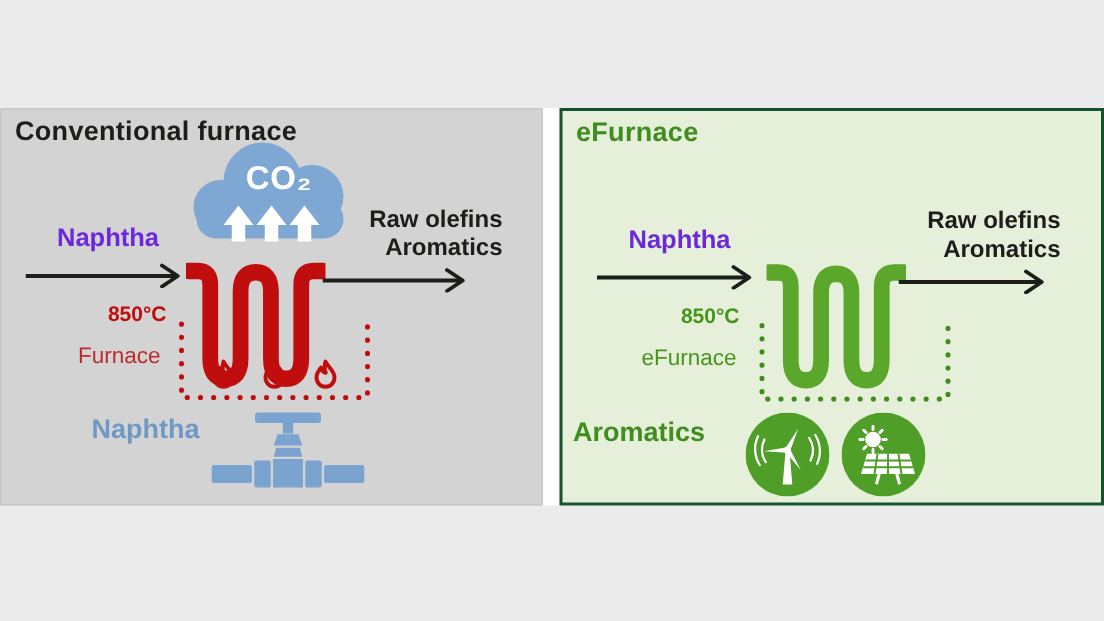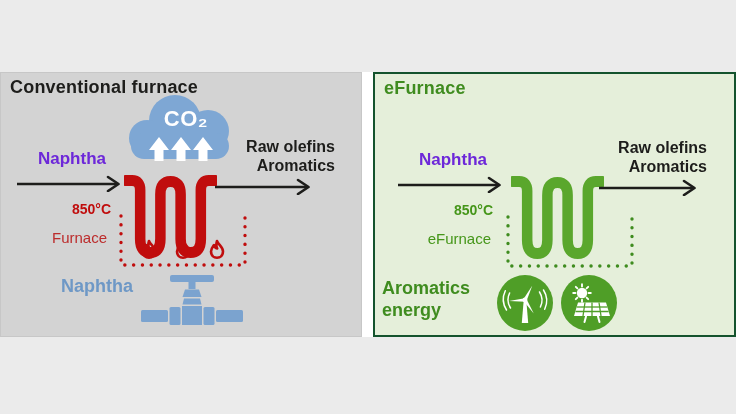--- a/index.html
+++ b/index.html
@@ -122,21 +122,20 @@
 
     <div class="abs temp temp-green" style="left:14px;top:128px;width:104px;">850°C</div>
     <div class="abs unit unit-green" style="left:14px;top:156px;width:102px;">eFurnace</div>
 
     <svg class="abs" style="left:129px;top:141px;" width="132" height="58" viewBox="0 0 132 58">
       <path d="M4 2 V51 H128 V2" fill="none" stroke="#3f8c1f" stroke-width="3.4" stroke-linecap="round" stroke-dasharray="0.1 8.7"></path>
     </svg>
 
     <div class="abs energy-label" style="left:7px;top:203px;width:115px;">
       <div>Aromatics</div>
-      <div>energy</div>
     </div>
 
     <svg class="abs" style="left:122px;top:201px;" width="56" height="56" viewBox="0 0 56 56">
       <circle cx="28" cy="28" r="28" fill="#4f9e27"></circle>
       <g fill="#ffffff">
         <polygon points="26.6,26.5 29.4,26.5 31.2,48 24.8,48"></polygon>
         <g transform="translate(28,25)">
           <polygon points="-1.8,0 1.8,0 0.5,-16" transform="rotate(25)"></polygon>
           <polygon points="-1.8,0 1.8,0 0.5,-16" transform="rotate(145)"></polygon>
           <polygon points="-1.8,0 1.8,0 0.5,-16" transform="rotate(265)"></polygon>

